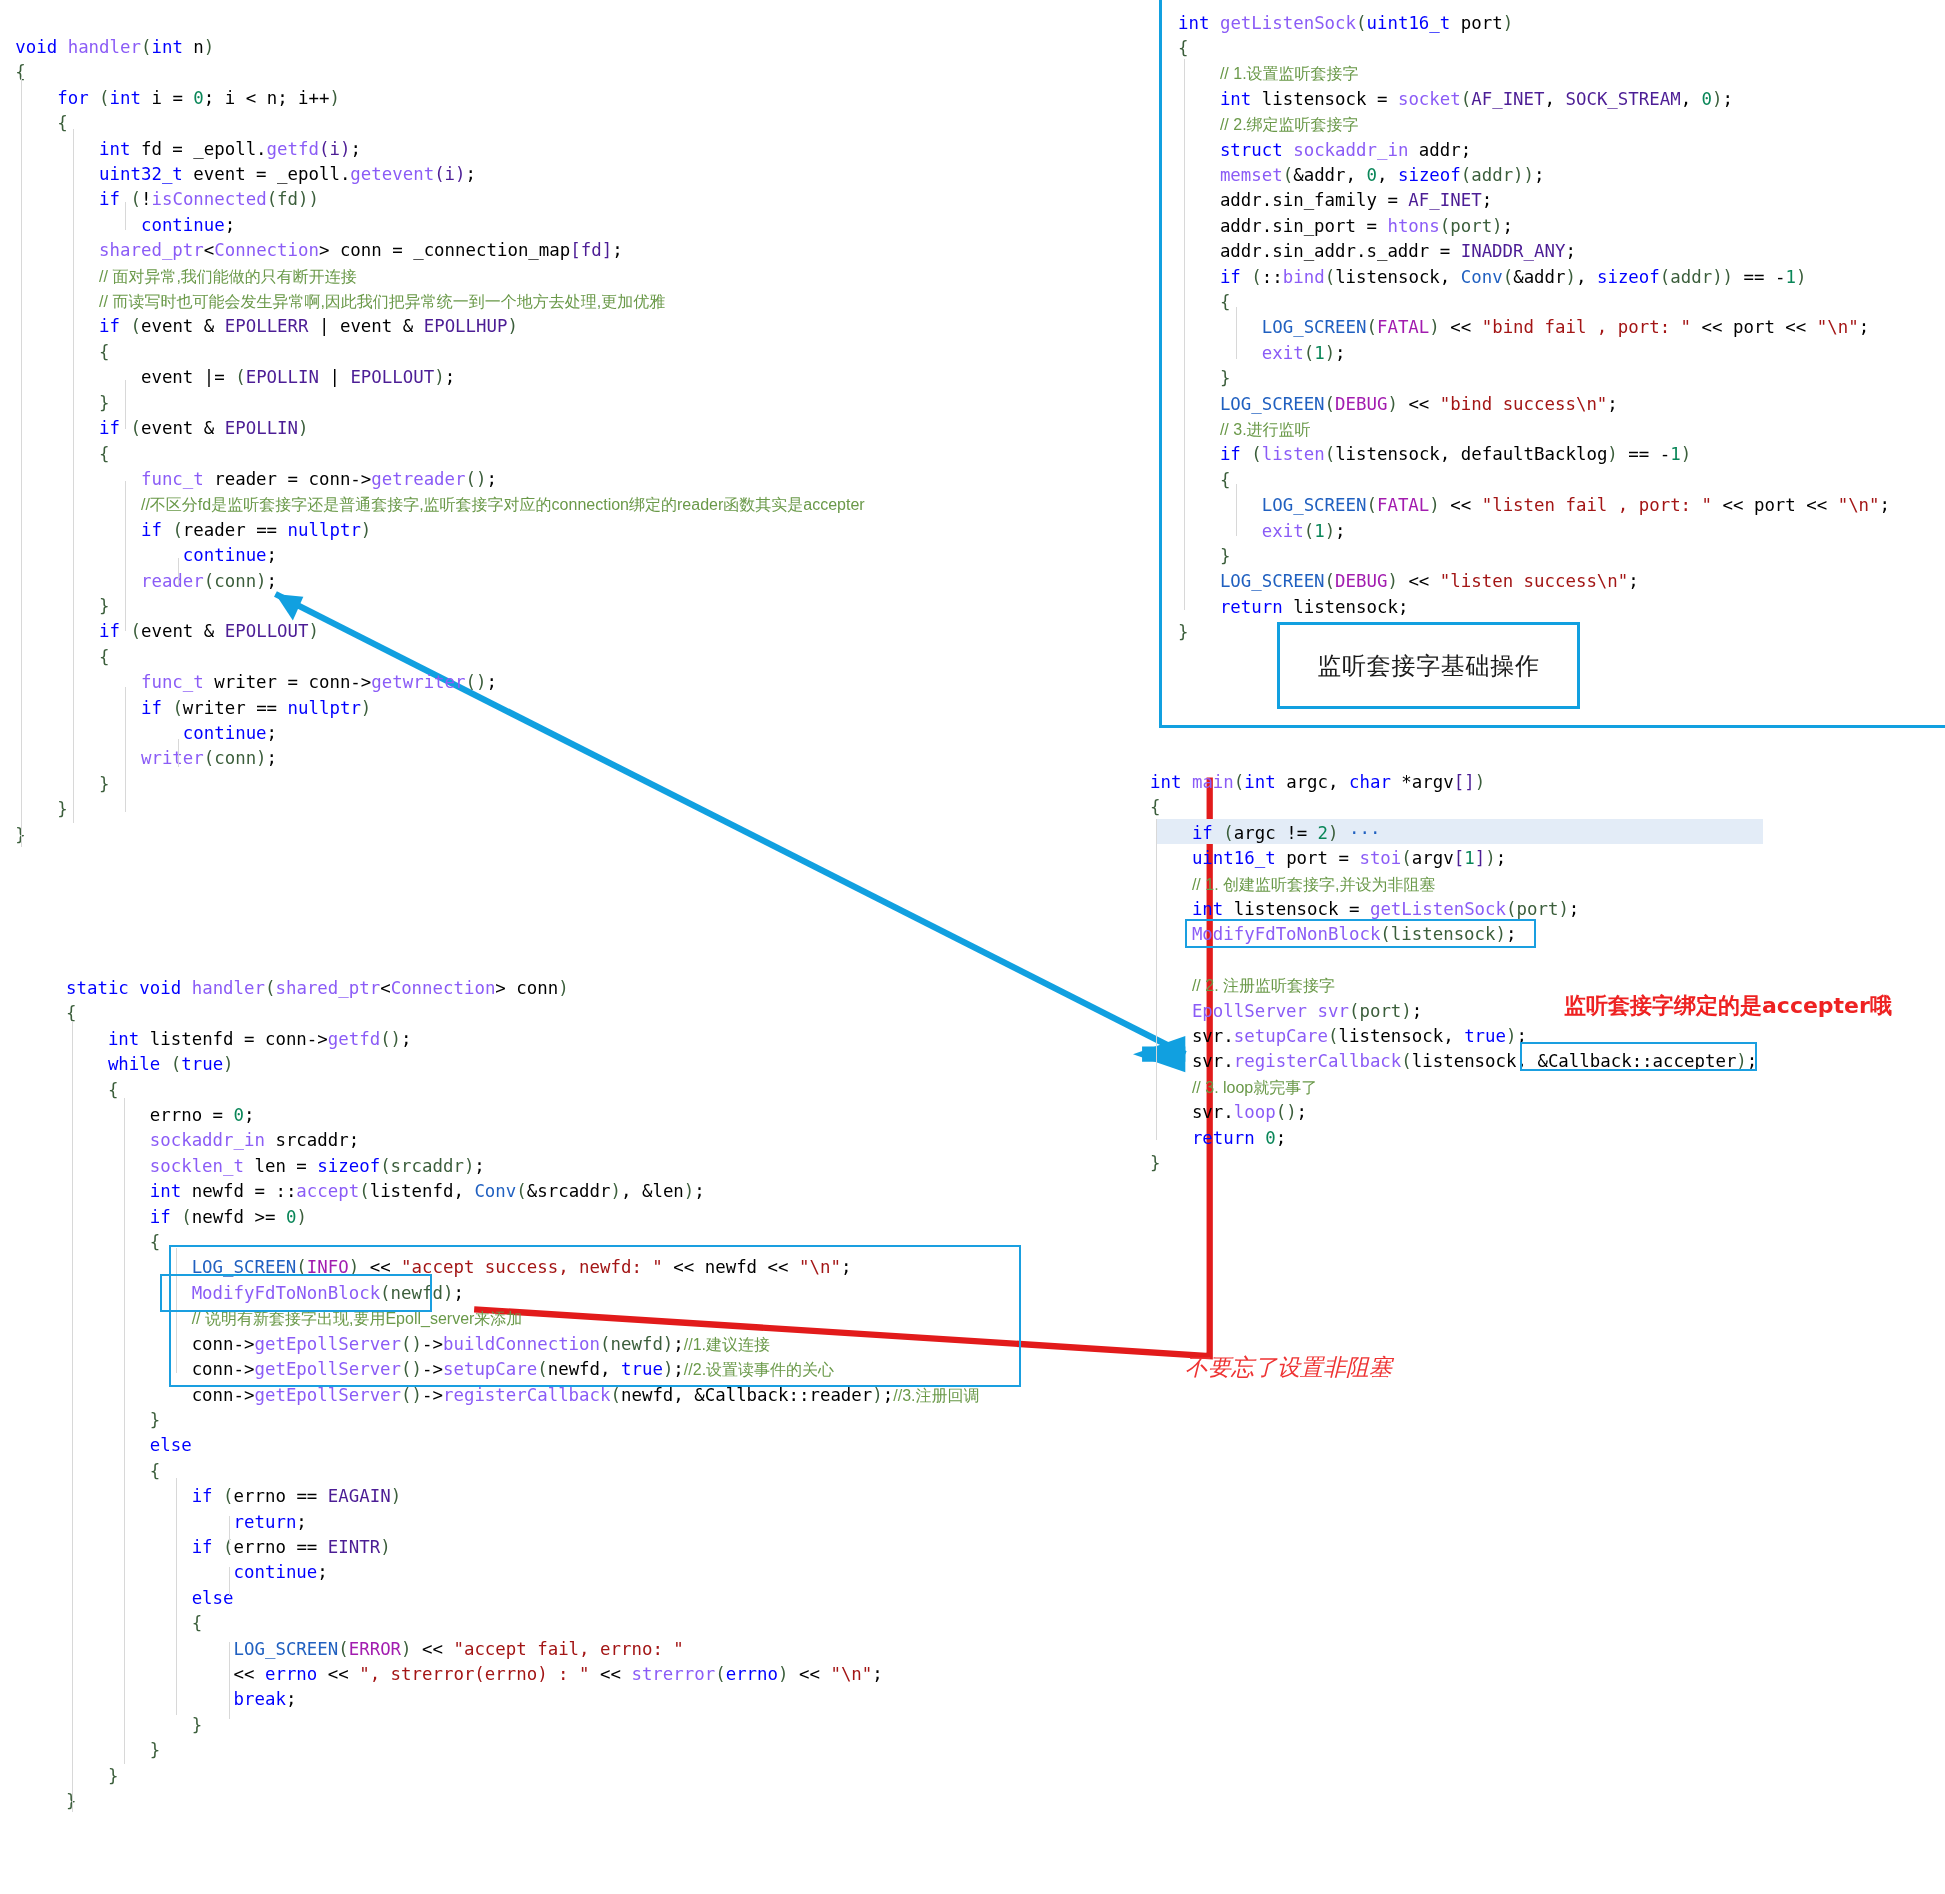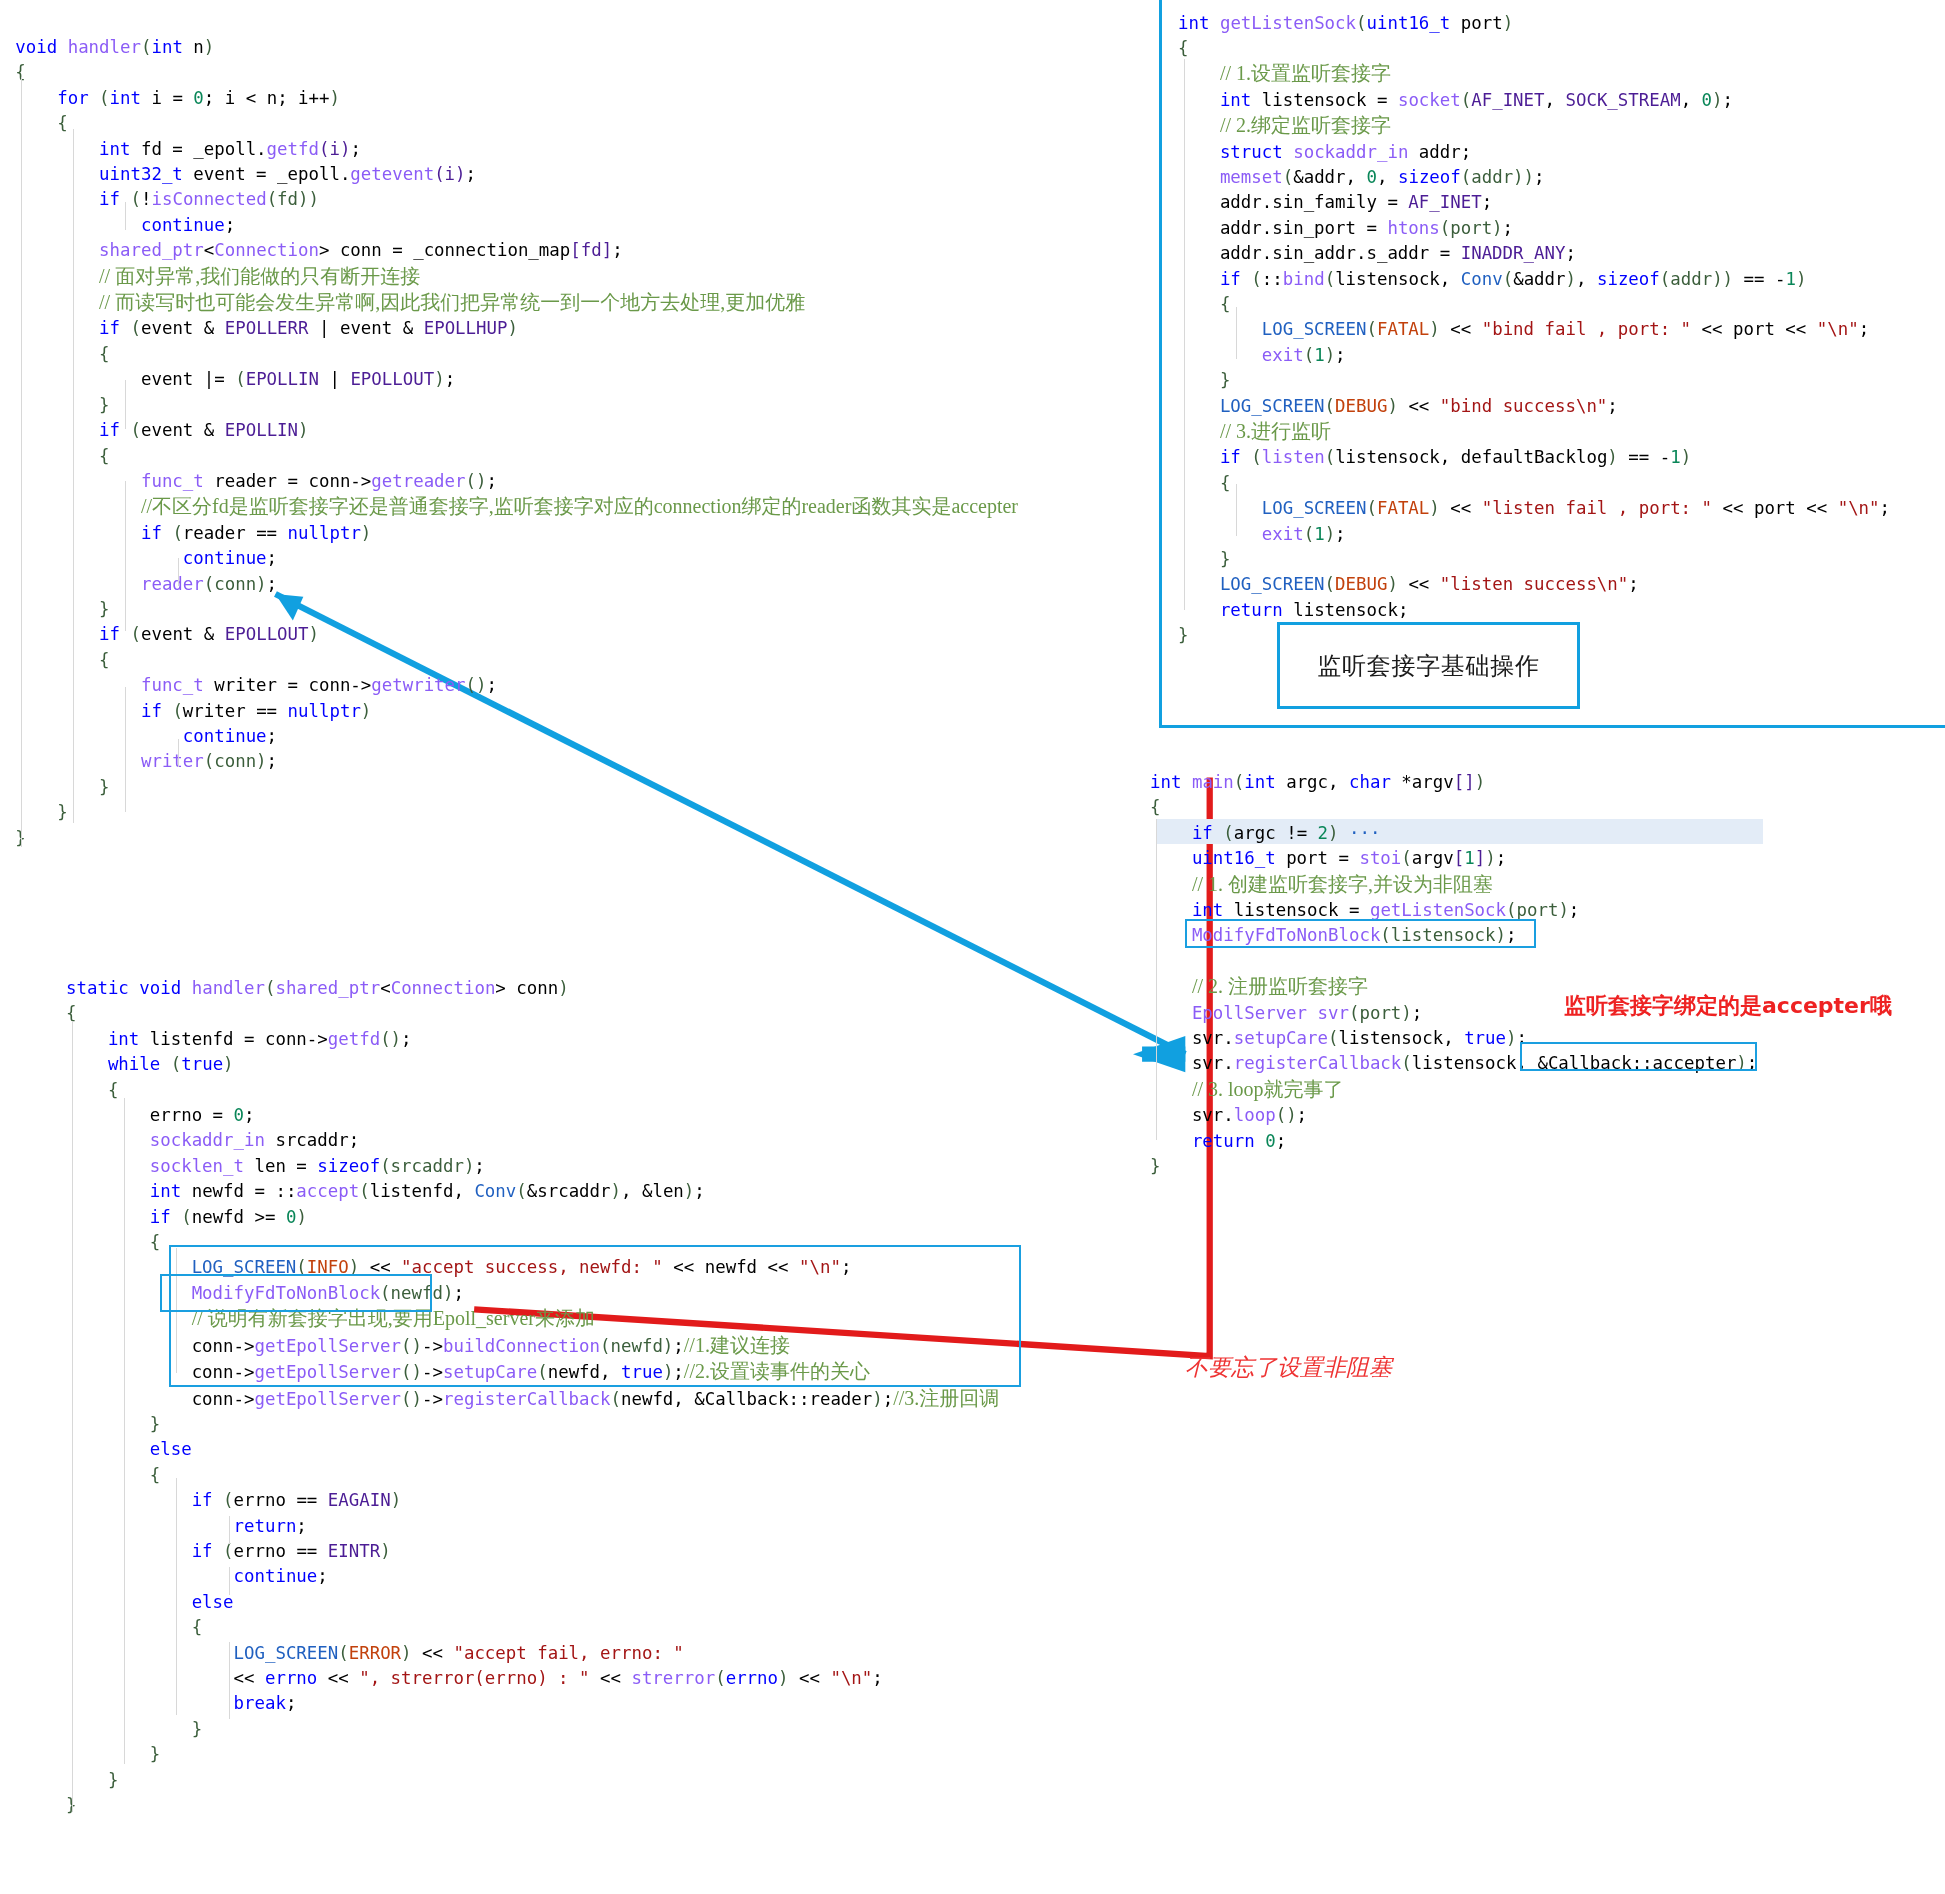--- a/index.html
+++ b/index.html
@@ -14,21 +14,21 @@
     line-height:25.4px;
     white-space:pre;
     color:#000000;
   }
   .kw   {color:#0000ff;}      
   .fn   {color:#8b5cf6;}      
   .cmt  {color:#6a9949;}      
   .str  {color:#a31515;}      
   .num  {color:#098658;}      
   .mac  {color:#2060c0;margin-top:18px;}      
-  .enm  {color:#c2410c;text-align:right;}      
+  .enm  {color:#a21caf;text-align:right;}      
   .par  {color:#3b5e3b;}      
   .cst  {color:#4c1d95;}
 
   
   .guide{position:absolute;width:1.4px;background:#d8d8d8;}
 
   
   .box-blue{
     position:absolute;border:3.5px solid #11a0e0;background:transparent;
     box-sizing:border-box;
@@ -52,21 +52,21 @@
   }
   .red-note-2{
     position:absolute;
     font-family:"DejaVu Sans","Liberation Sans",sans-serif;
     font-size:23px;color:#ee3333;white-space:nowrap;font-style:italic;
   }
   .hl-line{
     position:absolute;background:#e3ecf7;
   }
   svg.overlay{position:absolute;left:0;top:0;width:1946px;height:1895px;pointer-events:none;}
-  .cjk{font-family:Liberation Serif, serif;font-size:20px;}
+  .cjk{font-family:Liberation Sans, sans-serif;font-size:16px;}
 </style>
 </head>
 <body>
 
 <svg class="overlay" viewBox="0 0 2791 2718" width="1946" height="1895">
 
   <g>
     <line x1="1700" y1="1512" x2="395" y2="852" stroke="#11a0e0" stroke-width="9"></line>
     <polygon points="395,852 435,856 420,890" fill="#11a0e0"></polygon>
     <line x1="1700" y1="1512" x2="1638" y2="1512" stroke="#11a0e0" stroke-width="22"></line>

